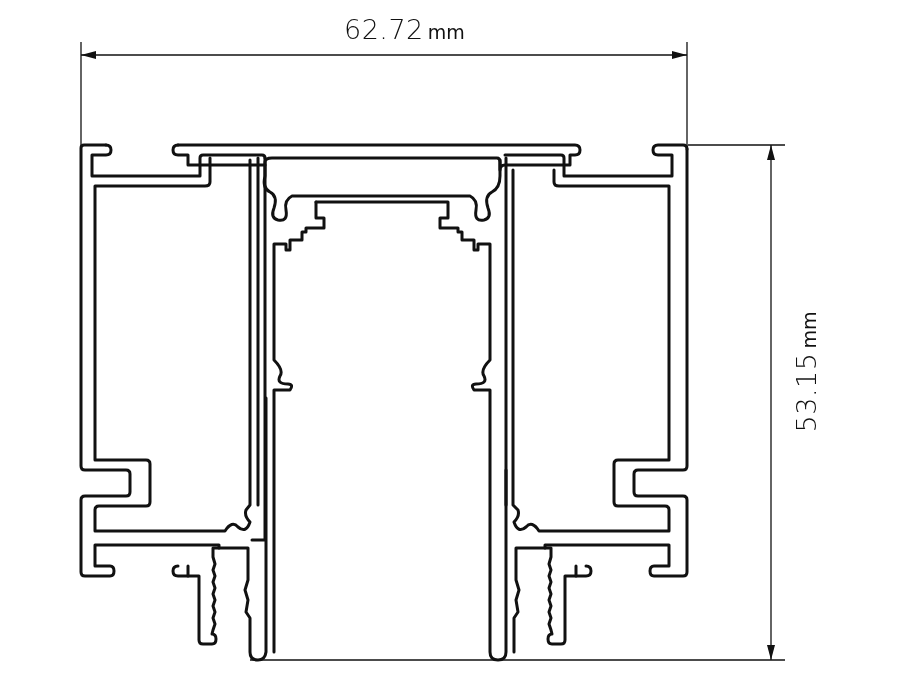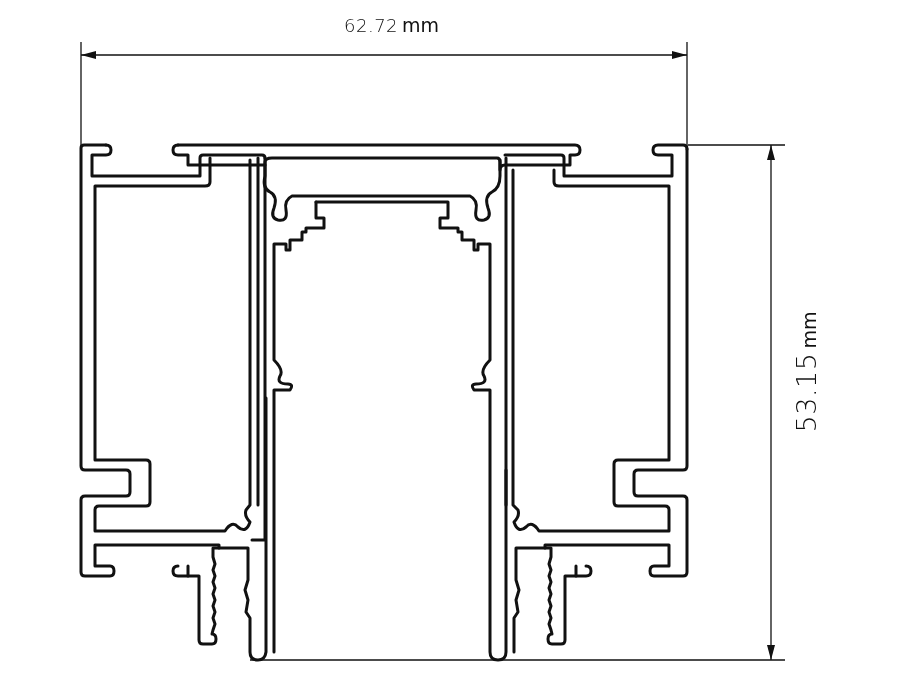--- a/index.html
+++ b/index.html
@@ -25,21 +25,21 @@
       position: absolute;
       color: #111111;
       font-family: "DejaVu Sans", "Liberation Sans", sans-serif;
       white-space: nowrap;
       line-height: 1;
     }
     .dim-width {
       left: 344px;
       top: 16px;
     }
-    .dim-width .val { font-size: 18px; font-weight: 300; letter-spacing: 0.5px; }
+    .dim-width .val { font-size: 27px; font-weight: 300; letter-spacing: 0.5px; }
     .dim-width .unit { font-size: 19px; margin-left: 4px; }
     .dim-height {
       left: 806px;
       top: 372px;
       transform: translate(-50%, -50%) rotate(-90deg);
       transform-origin: center center;
     }
     .dim-height .val { font-size: 27px; font-weight: 300; letter-spacing: 0.5px; }
     .dim-height .unit { font-size: 19px; margin-left: 4px; }
     .profile path, .profile line, .profile rect {

